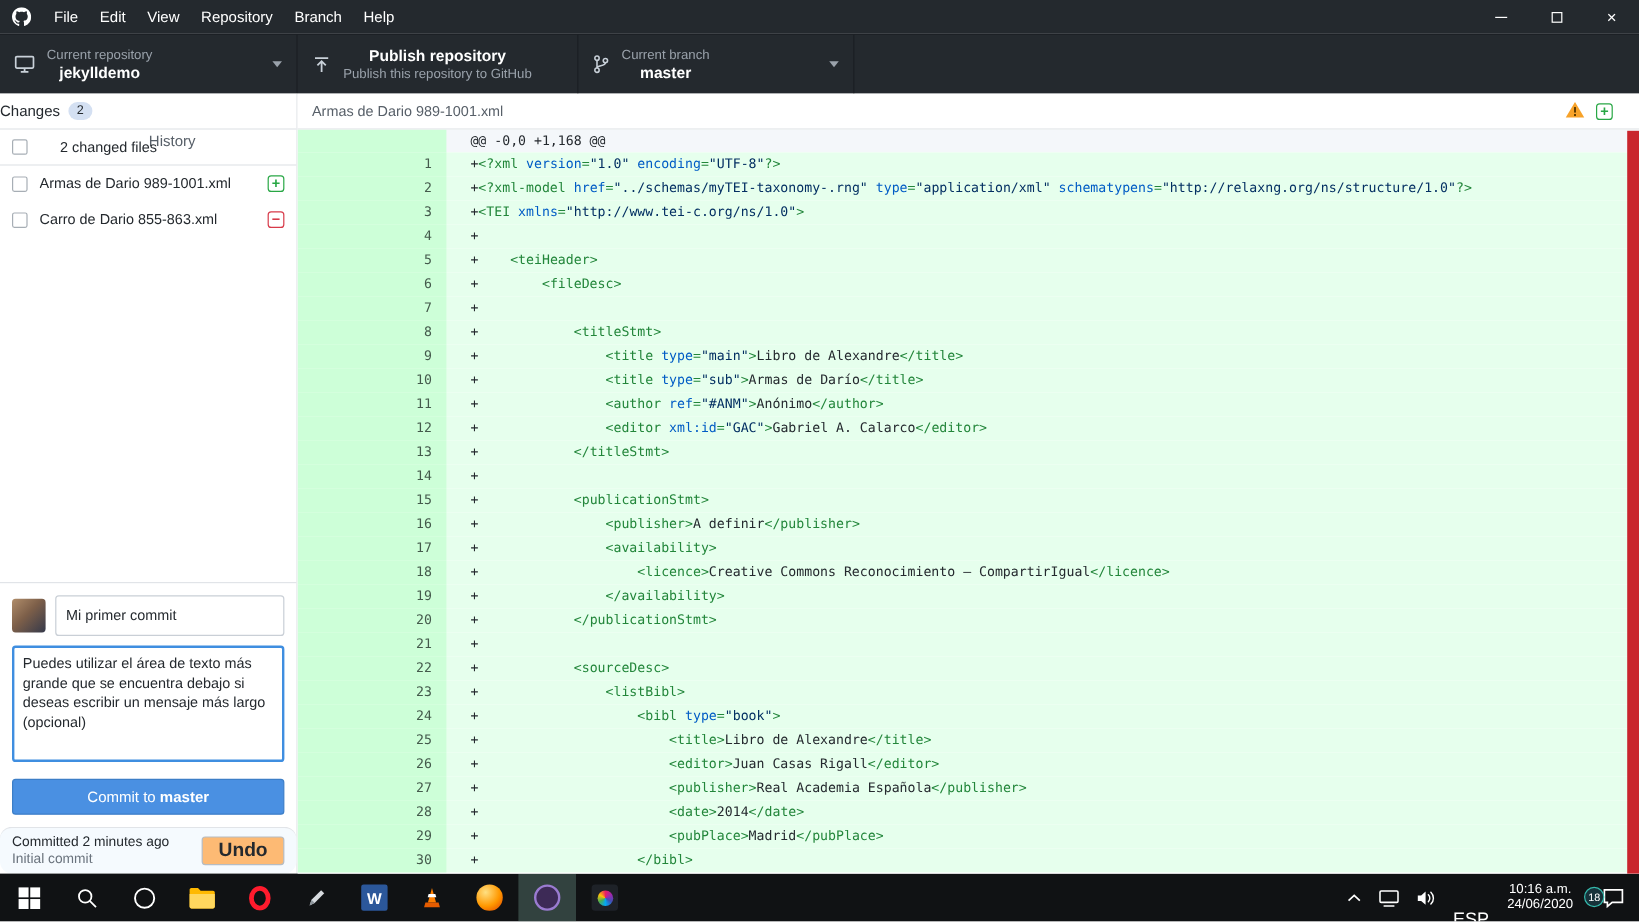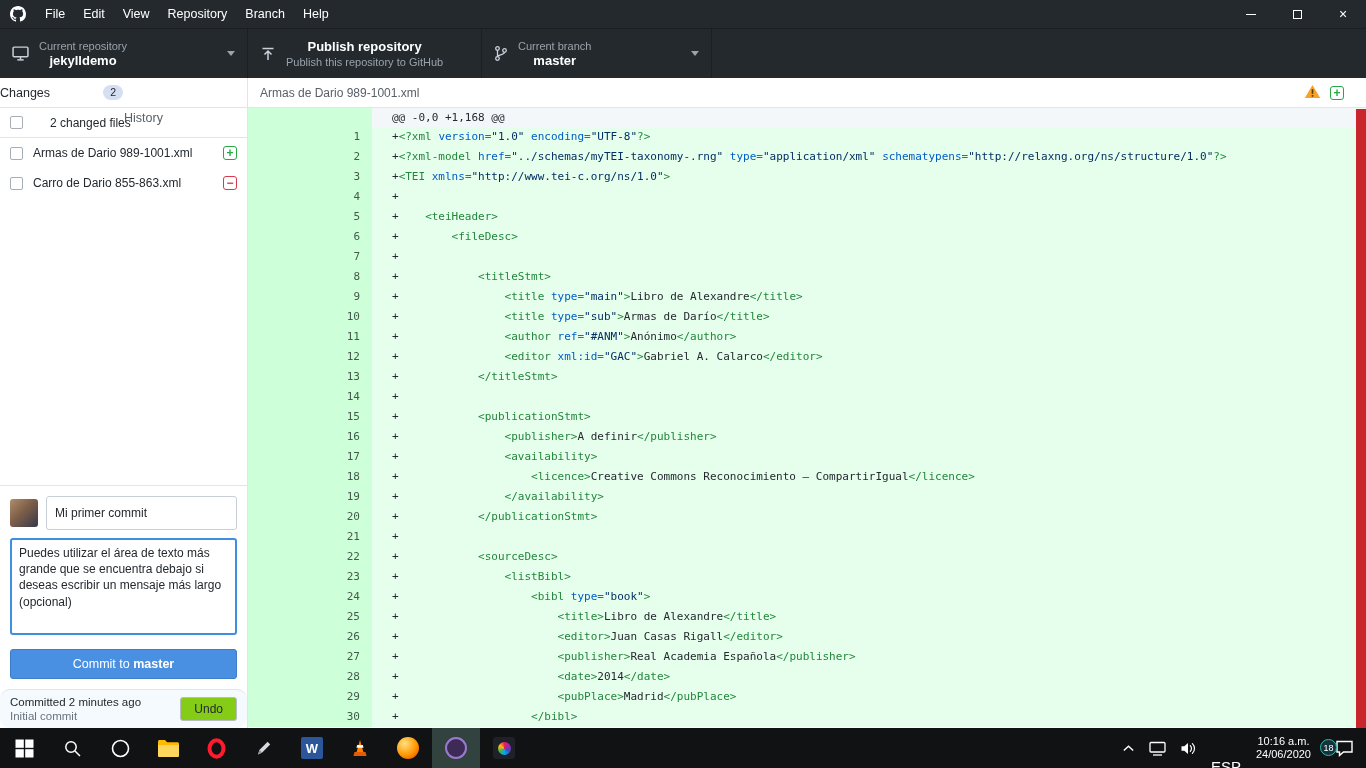--- a/index.html
+++ b/index.html
@@ -27,21 +27,21 @@
   .tb-texts { display:flex; flex-direction:column; justify-content:center; min-width:0;align-items:center; }
   .tb-label, .tb-sub { font-size:11px; color:#9aa2ab; line-height:14px; white-space:nowrap; }
   .tb-value, .tb-title { font-size:13px; color:#fff; font-weight:700; line-height:16px; white-space:nowrap; }
   .tb-chevron { margin-left:auto; width:0; height:0; border-left:4px solid transparent; border-right:4px solid transparent; border-top:5px solid #9aa2ab; }
 
   
   .main { flex:1; display:flex; min-height:0; }
   .sidebar { width:248px; flex:none; display:flex; flex-direction:column; border-right:1px solid #e1e4e8; background:#fff; }
 
   .tabs { height:30px; display:flex; flex:none; border-bottom:1px solid #e1e4e8; }
-  .tab { flex:1; display:flex; align-items:center; justify-content:space-between; font-size:12.5px; color:#24292e; cursor:default;gap:18px; }
+  .tab { flex:1; display:flex; align-items:center; justify-content:flex-start; font-size:12.5px; color:#24292e; cursor:default; }
   .tab.inactive { background:#e5e5e5; color:#586069; border-left:1px solid #e1e4e8;margin-top:40px; }
   .badge { background:#d4e0f2; color:#24292e; font-size:10.5px; height:15px; line-height:15px; padding:0 7px; border-radius:8px; margin-left:7px; }
 
   .files-header { height:30px; flex:none; display:flex; align-items:center; padding:0 10px; border-bottom:1px solid #e1e4e8; font-size:12px; color:#24292e; }
   .files-header .label { margin-left:27px; }
   .cb { width:13px; height:13px; border:1px solid #a7aeb5; border-radius:2px; background:#fff; flex:none; }
 
   .file-list { flex:1; min-height:0; overflow:hidden; }
   .file-row { height:30px; display:flex; align-items:center; padding:0 10px; gap:10px; font-size:12px; color:#24292e; }
   .file-name { flex:1; white-space:nowrap; overflow:hidden; text-overflow:ellipsis; }
@@ -54,21 +54,21 @@
   .avatar { width:28px; height:28px; border-radius:3px; flex:none;
             background:linear-gradient(135deg,#b08d6a 0%,#7d5f49 45%,#35394a 100%); }
   .summary-input { flex:1; height:28px; border:1px solid #c9cfd6; border-radius:3px; padding:16px 8px; font-size:12px; color:#24292e; font-family:inherit; outline:none; min-width:0; }
   .desc-box { display:block; width:100%; height:97px; margin-top:8px; border:2px solid #3f8ee0; border-radius:3px; padding:5px 7px; font-size:12px; color:#24292e; font-family:inherit; line-height:1.35; resize:none; outline:none; }
   .commit-btn { width:100%; height:30px; margin-top:14px; background:#4a90e2; border:1px solid #3c7ec7; border-radius:3px; color:#fff; font-size:12.5px; font-family:inherit; cursor:default; }
   .commit-btn b { font-weight:700; }
 
   .undo-bar { flex:none; height:39px; border-top:1px solid #e1e4e8; background:#f5fafe; display:flex; align-items:center; padding:0 10px;border-radius:10px; }
   .undo-line1 { font-size:11.5px; color:#24292e; line-height:14px; }
   .undo-line2 { font-size:11.5px; color:#6a737d; line-height:14px; }
-  .undo-btn { margin-left:auto; height:24px; padding:0 13px; background:#84cc16; border:1px solid #b6bcc2; border-radius:3px; font-size:12px; color:#24292e; font-family:inherit; }
+  .undo-btn { margin-left:auto; height:24px; padding:0 13px; background:#fdba74; border:1px solid #b6bcc2; border-radius:3px; font-size:16px; color:#24292e; font-family:inherit;font-weight:bold; }
 
   
   .diff-pane { flex:1; min-width:0; display:flex; flex-direction:column; position:relative; background:#fff; }
   .diff-header { height:30px; flex:none; display:flex; align-items:center; padding:0 12px; border-bottom:1px solid #e1e4e8; font-size:12px; color:#586069; }
   .dh-icons { margin-left:auto; display:flex; align-items:center; gap:9px; padding-right:10px; }
   .diff-scroll { flex:1; min-height:0; overflow:hidden; font-family:"DejaVu Sans Mono","Liberation Mono",monospace; font-size:11px; }
   .hunk-row { height:19px; display:flex; background:#f4f7fa; color:#6a737d; line-height:19px; }
   .hunk-gutter { width:124px; flex:none; background:#e8edf2; }
   .diff-row { height:20px; display:flex; background:#e6ffed; line-height:20px; }
   .gutter { width:124px; flex:none; background:#cdffd8; text-align:right; padding-right:12px; color:#445a4c; }

